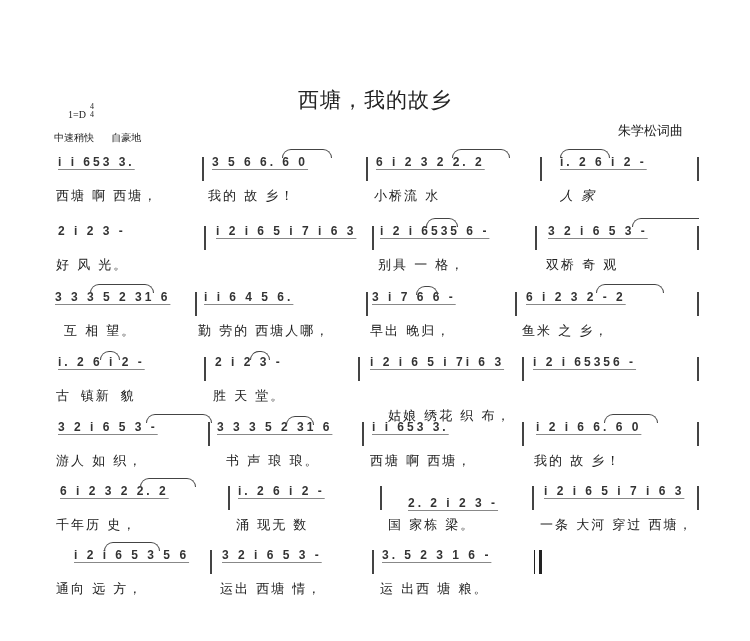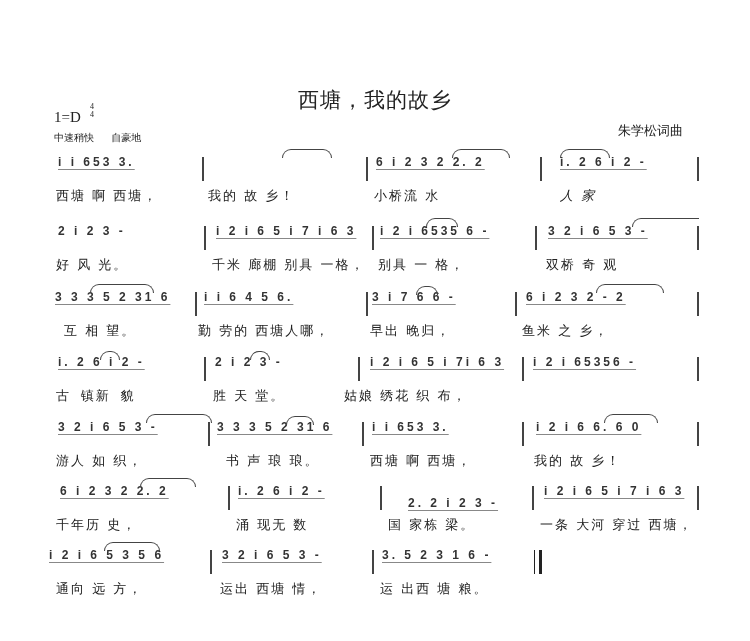--- a/index.html
+++ b/index.html
@@ -1,18 +1,18 @@
 <!DOCTYPE html>
 <html><head>
 <meta charset="utf-8">
 <style>
   html,body{margin:0;padding:0;background:#fff;}
   body{width:750px;height:641px;position:relative;overflow:hidden;font-family:"DejaVu Sans",sans-serif;color:#222;}
   .title{position:absolute;left:0;width:750px;top:86px;text-align:center;font-family:"DejaVu Serif",serif;font-size:21px;color:#222;letter-spacing:1px;}
-  .key{position:absolute;left:54px;top:109px;font-family:"Liberation Serif",serif;font-size:15px;}
+  .key{position:absolute;left:68px;top:109px;font-family:"Liberation Serif",serif;font-size:10px;}
   .ts{position:absolute;left:90px;top:103px;font-size:8px;line-height:8px;text-align:center;font-family:"Liberation Serif",serif;}
   .tempo{position:absolute;left:54px;top:131px;font-size:10px;}
   .tempo span{margin-right:14px;text-align:right;}
   .author{position:absolute;left:618px;top:122px;font-size:13px;}
   .row{position:absolute;left:0;width:750px;height:64px;}
   .notes{position:absolute;top:0;height:28px;white-space:nowrap;font-family:"Liberation Sans",sans-serif;font-size:12px;font-weight:bold;letter-spacing:3px;color:#333;}
   .notes.ul{text-decoration:underline;text-decoration-color:#888;text-underline-offset:3px;}
   .lyr{position:absolute;top:32px;white-space:nowrap;font-size:13px;color:#222;letter-spacing:2px;text-align:right;}
   .bar{position:absolute;top:2px;width:1.5px;height:24px;background:#444;}
   .barend{position:absolute;top:2px;width:4px;height:24px;border-left:1px solid #222;border-right:3px solid #222;}
@@ -31,39 +31,39 @@
   <div class="tempo">
     <span>中速稍快</span>
     <span>自豪地</span>
   </div>
   <div class="author">朱学松词曲</div>
 
   <div class="row" style="top:155px;">
     <div class="notes ul" style="left:58px;">i i  653 3.</div>
     <div class="lyr" style="left:56px;">西塘  啊 西塘，</div>
     <div class="bar" style="left:202px;"></div>
+    <div class="notes ul" style="left:212px;">3 5 6  6.    6 0</div>
     <div class="slur" style="left:282px;top:-6px;width:48px;"></div>
     <div class="lyr" style="left:208px;">我的 故 乡！</div>
     <div class="bar" style="left:366px;"></div>
     <div class="notes ul" style="left:376px;">6 i 2 3 2 2.   2</div>
     <div class="slur" style="left:452px;top:-6px;width:56px;"></div>
     <div class="lyr" style="left:374px;">小桥流 水</div>
     <div class="bar" style="left:540px;"></div>
     <div class="notes ul" style="left:560px;">i. 2 6 i  2  -</div>
     <div class="slur" style="left:560px;top:-6px;width:48px;"></div>
     <div class="lyr" style="left:560px;font-style:italic;">人       家</div>
     <div class="bar" style="left:697px;"></div>
   </div>
 
   <div class="row" style="top:224px;">
     <div class="notes" style="left:58px;">2  i 2  3  -</div>
     <div class="lyr" style="left:56px;">好  风  光。</div>
     <div class="bar" style="left:204px;"></div>
     <div class="notes ul" style="left:216px;">i 2 i 6 5 i 7 i 6 3</div>
-    <div class="lyr" style="left:212px;">千米 廊棚 别具 一格，</div>
     <div class="bar" style="left:372px;"></div>
     <div class="notes ul" style="left:380px;">i 2 i 6535 6  -</div>
     <div class="slur" style="left:426px;top:-6px;width:30px;"></div>
     <div class="lyr" style="left:378px;">别具 一   格，</div>
     <div class="bar" style="left:535px;"></div>
     <div class="notes ul" style="left:548px;">3 2 i 6 5  3  -</div>
     <div class="slur" style="left:632px;top:-6px;width:66px;border-radius:10px 0 0 0;border-right:none;"></div>
     <div class="lyr" style="left:546px;">双桥 奇  观</div>
     <div class="bar" style="left:697px;"></div>
   </div>
@@ -89,21 +89,21 @@
   <div class="row" style="top:355px;">
     <div class="notes ul" style="left:58px;">i. 2 6 i  2  -</div>
     <div class="slur" style="left:100px;top:-4px;width:18px;"></div>
     <div class="lyr" style="left:56px;font-family:Liberation Mono, monospace;">古 镇新   貌</div>
     <div class="bar" style="left:204px;"></div>
     <div class="notes" style="left:215px;">2  i 2  3  -</div>
     <div class="slur" style="left:250px;top:-4px;width:18px;"></div>
     <div class="lyr" style="left:213px;">胜  天  堂。</div>
     <div class="bar" style="left:358px;"></div>
     <div class="notes ul" style="left:370px;">i 2 i 6 5 i 7i 6 3</div>
-    <div class="lyr" style="left:344px;">姑娘 绣花 织   布，</div>
+    <div class="lyr" style="left:388px;margin-top:20px;">姑娘 绣花 织   布，</div>
     <div class="bar" style="left:522px;"></div>
     <div class="notes ul" style="left:533px;">i 2 i 65356  -</div>
     <div class="bar" style="left:697px;"></div>
   </div>
 
   <div class="row" style="top:420px;">
     <div class="notes ul" style="left:58px;">3 2 i 6 5  3  -</div>
     <div class="slur" style="left:146px;top:-6px;width:64px;"></div>
     <div class="lyr" style="left:56px;">游人 如   织，</div>
     <div class="bar" style="left:208px;"></div>
@@ -130,21 +130,21 @@
     <div class="bar" style="left:380px;"></div>
     <div class="notes ul" style="left:408px;margin-top:12px;">2. 2 i 2  3  -</div>
     <div class="lyr" style="left:388px;">国 家栋   梁。</div>
     <div class="bar" style="left:532px;"></div>
     <div class="notes ul" style="left:544px;">i 2 i 6 5 i 7 i 6 3</div>
     <div class="lyr" style="left:540px;">一条 大河 穿过 西塘，</div>
     <div class="bar" style="left:697px;"></div>
   </div>
 
   <div class="row" style="top:548px;">
-    <div class="notes ul" style="left:49px;">i 2 i 6 5  3 5  6</div>
+    <div class="notes ul" style="left:74px;">i 2 i 6 5  3 5  6</div>
     <div class="slur" style="left:104px;top:-6px;width:54px;"></div>
     <div class="lyr" style="left:56px;">通向 远       方，</div>
     <div class="bar" style="left:210px;"></div>
     <div class="notes ul" style="left:222px;">3 2 i 6 5  3  -</div>
     <div class="lyr" style="left:220px;">运出 西塘 情，</div>
     <div class="bar" style="left:372px;"></div>
     <div class="notes ul" style="left:382px;">3. 5 2  3 1 6  -</div>
     <div class="lyr" style="left:380px;">运 出西 塘  粮。</div>
     <div class="barend" style="left:534px;"></div>
   </div>

